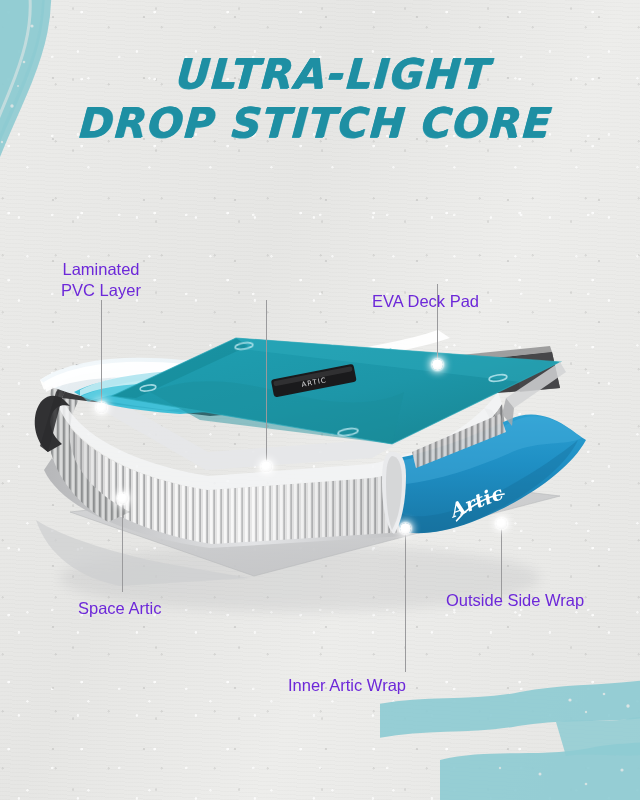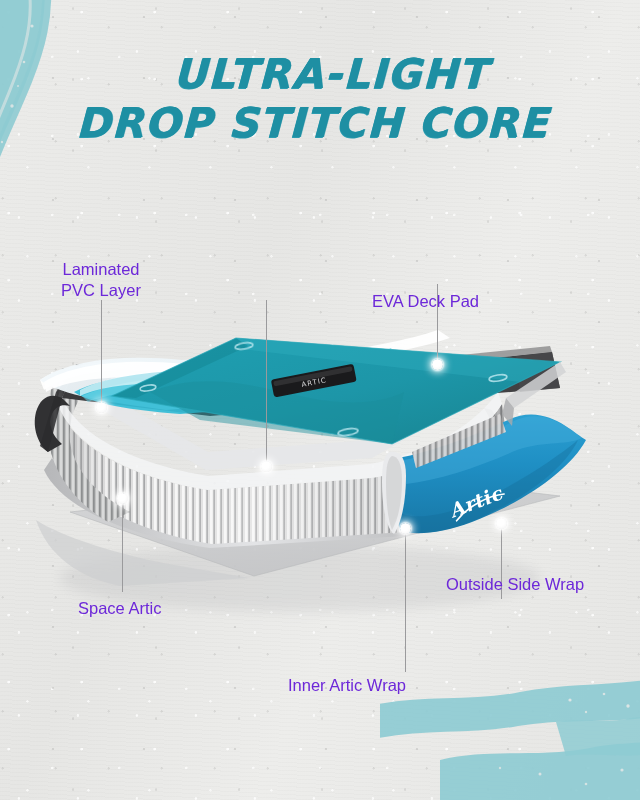--- a/index.html
+++ b/index.html
@@ -83,21 +83,21 @@
     font-size: 16.5px;
     font-weight: 400;
     line-height: 1.26;
     white-space: pre-line;
   }
 
   .lbl-pvc      { left: 46px;  top: 259px; text-align: center; width: 110px; }
   .lbl-cloth    { left: 208px; top: 259px; text-align: center; width: 116px; }
   .lbl-eva      { left: 372px; top: 259px; text-align: left; margin-top: 32px; }
   .lbl-yarn     { left: 78px;  top: 598px; text-align: left; }
-  .lbl-outside  { left: 446px; top: 574px; text-align: left; }
+  .lbl-outside  { left: 446px; top: 590px; text-align: left; }
   .lbl-inner    { left: 288px; top: 675px; text-align: left; }
 
   
   .leader {
     position: absolute;
     background: #9a9a9c;
     width: 1.3px;
   }
   .dot {
     position: absolute;

